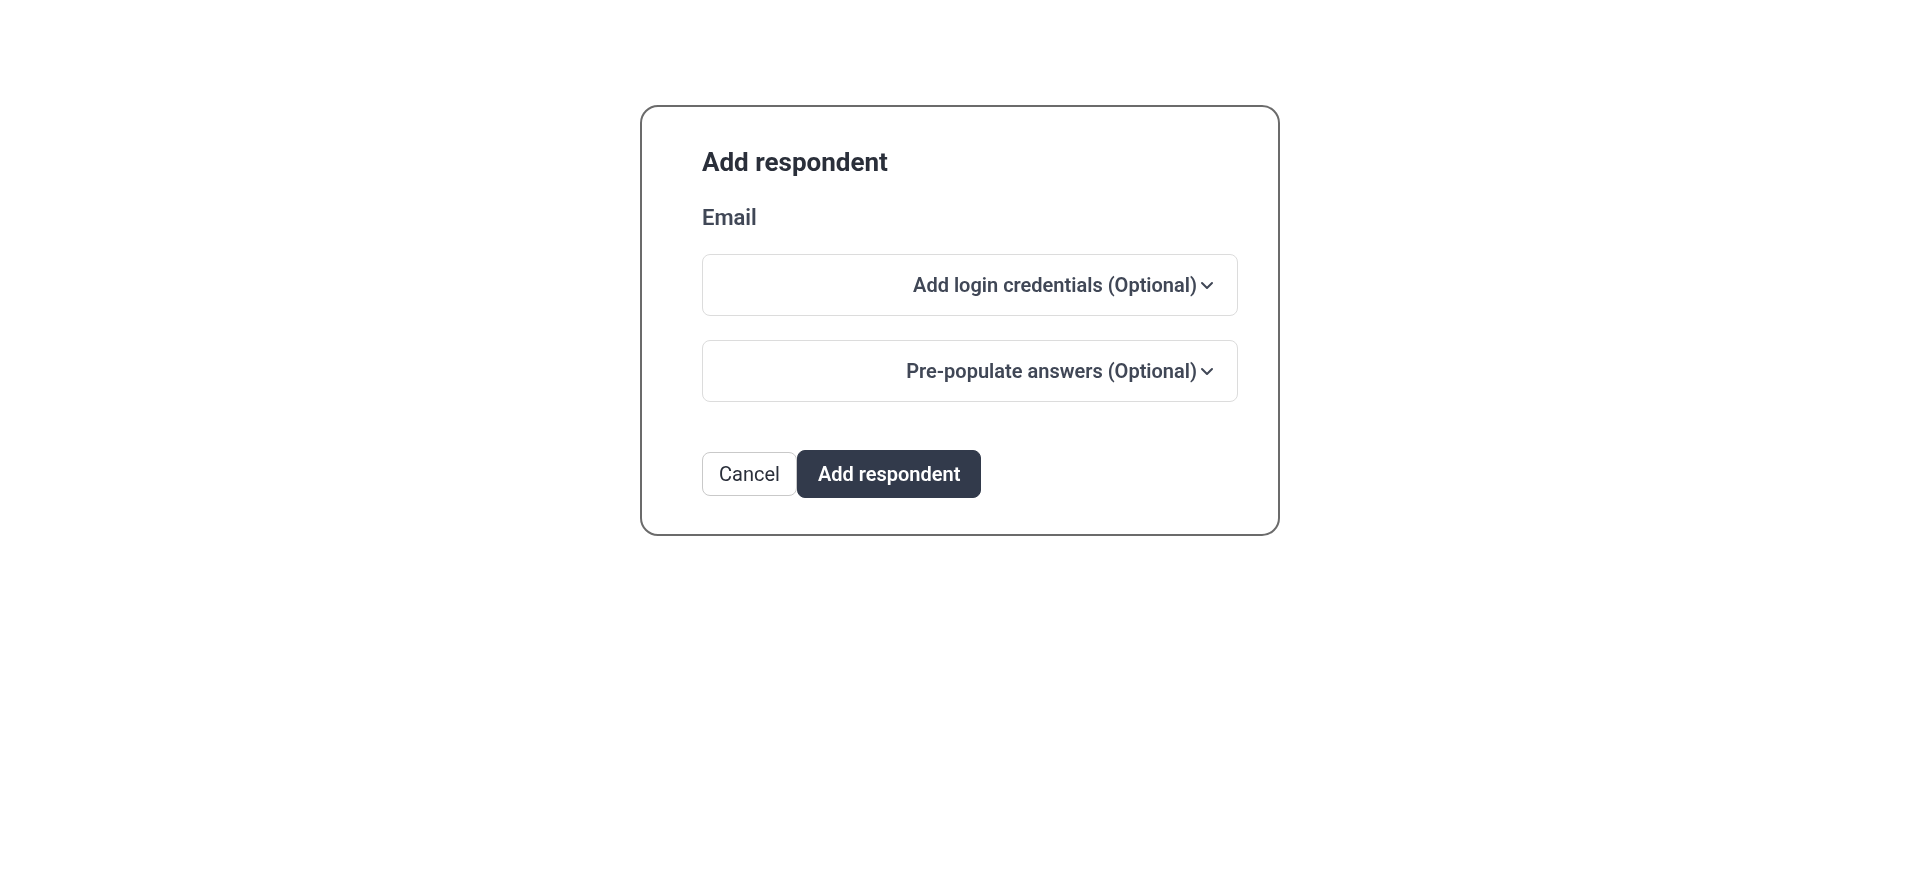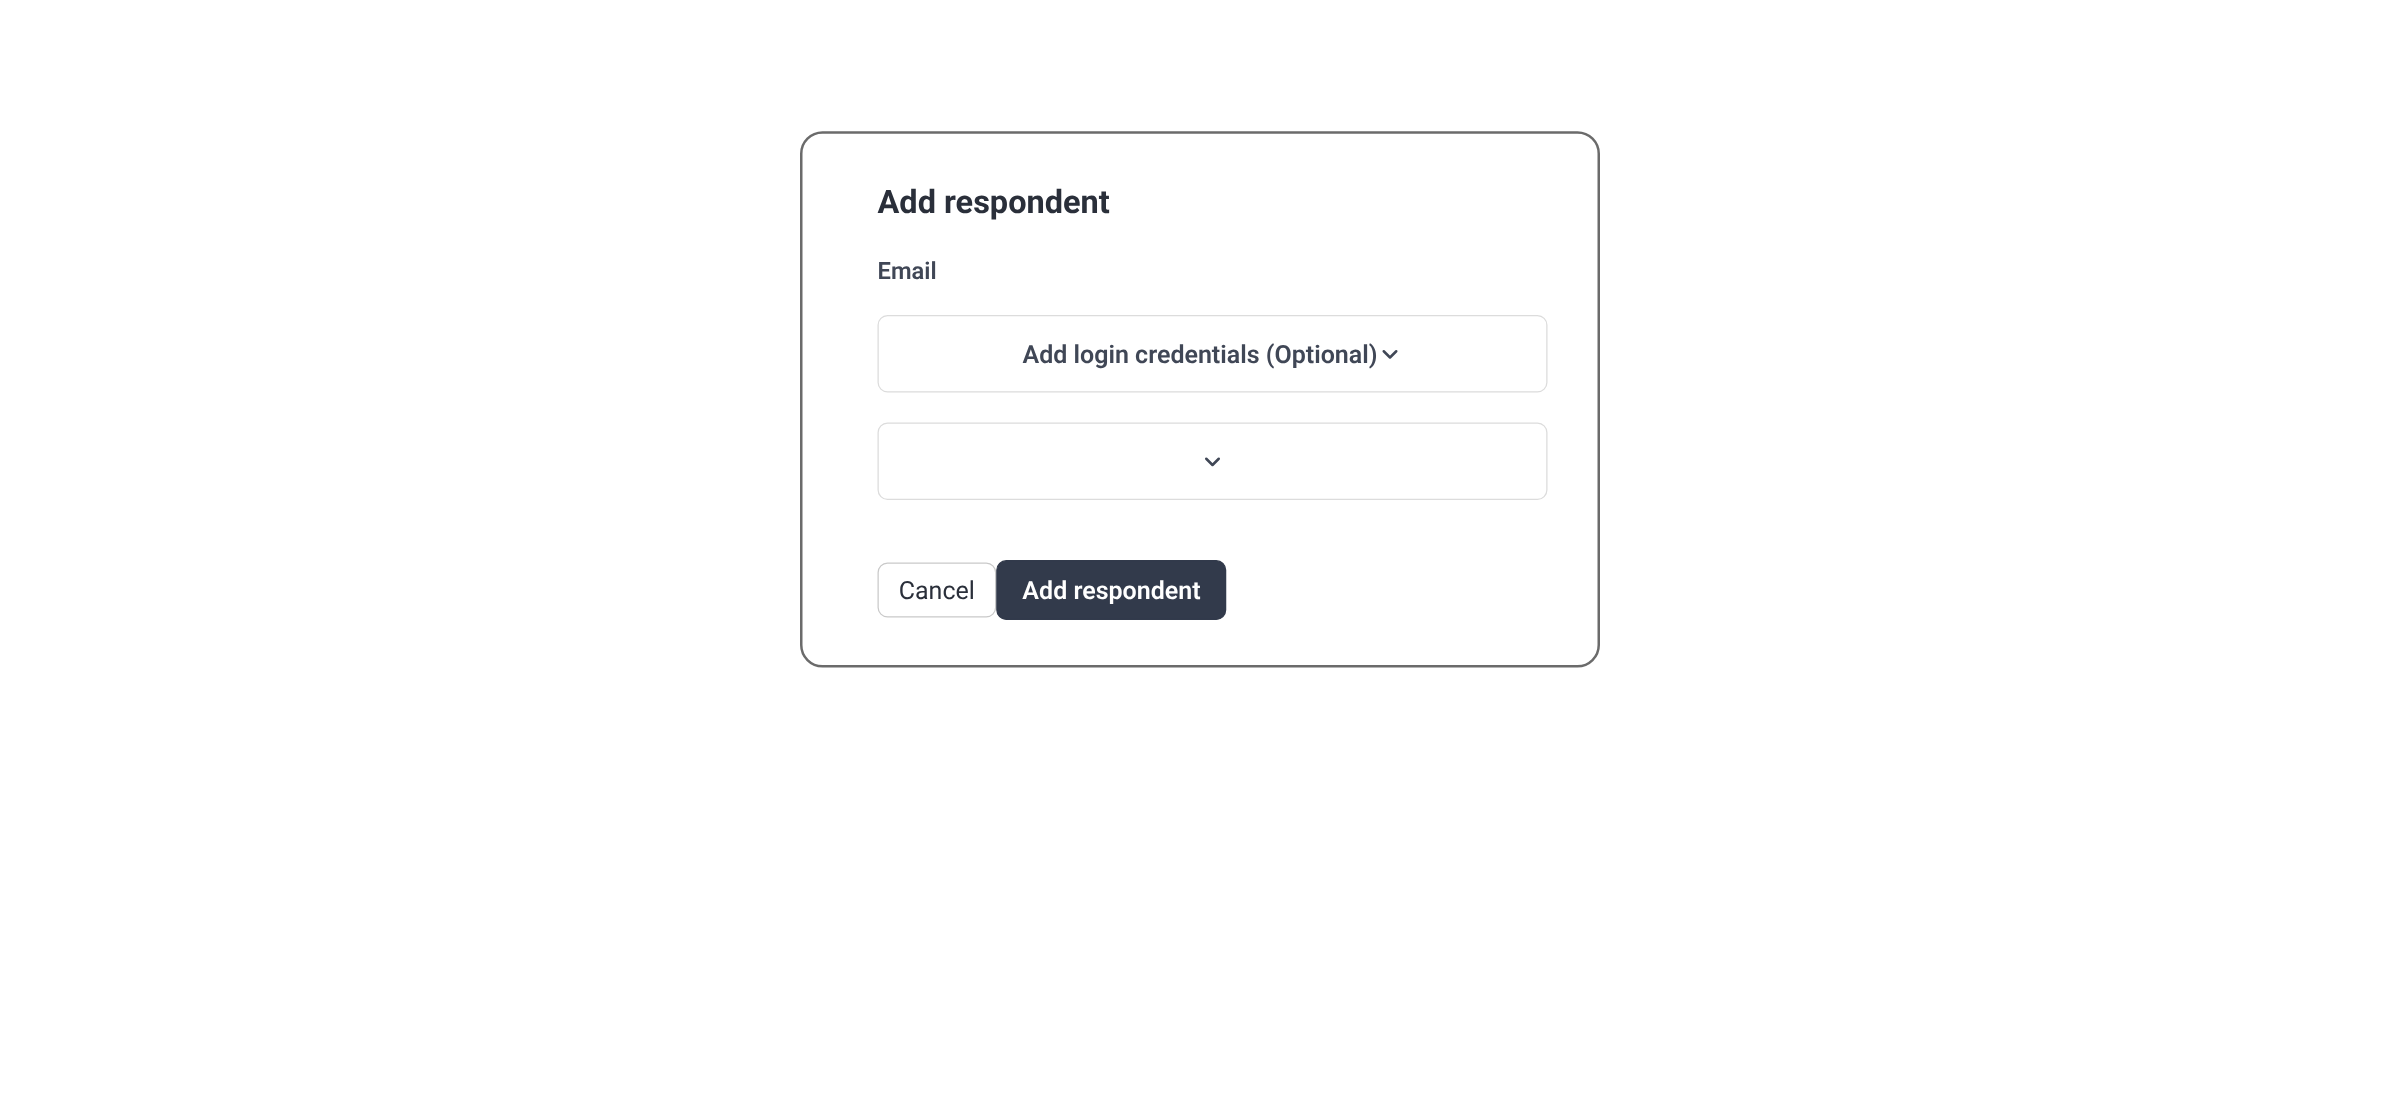--- a/index.html
+++ b/index.html
@@ -24,21 +24,21 @@
       padding: 40px 40px 36px 60px;
       background: #ffffff;
     }
     .modal-title {
       font-size: 26px;
       font-weight: 700;
       color: #2a2f3a;
       margin-bottom: 28px;
     }
     .field-label {
-      font-size: 19px;
+      font-size: 22px;
       font-weight: 600;
       color: #404756;
       margin-bottom: 10px;
       display: block;
     }
     .text-input {
       width: 100%;
       height: 56px;
       border: 1px solid #d6d6d6;
       border-radius: 8px;
@@ -52,21 +52,21 @@
       color: #6b7280;
     }
     .accordion {
       width: 100%;
       height: 62px;
       border: 1px solid #dcdcdc;
       border-radius: 8px;
       padding: 0 20px;
       display: flex;
       align-items: center;
-      justify-content: center;
+      justify-content: flex-end;
       background: #ffffff;
       cursor: pointer;
       margin-top: 24px;
     }
     .accordion-label {
       font-size: 20px;
       font-weight: 600;
       color: #404756;
     }
     .accordion-icon {
@@ -122,20 +122,21 @@
   <div class="accordion">
     <span class="accordion-label">Add login credentials (Optional)</span>
     <span class="accordion-icon">
       <svg width="20" height="20" viewBox="0 0 20 20" fill="none" stroke="currentColor" stroke-width="2" stroke-linecap="round" stroke-linejoin="round">
         <polyline points="5 8 10 13 15 8"></polyline>
       </svg>
     </span>
   </div>
 
   <div class="accordion">
+    <span class="accordion-label">Pre-populate answers (Optional)</span>
     <span class="accordion-icon">
       <svg width="20" height="20" viewBox="0 0 20 20" fill="none" stroke="currentColor" stroke-width="2" stroke-linecap="round" stroke-linejoin="round">
         <polyline points="5 8 10 13 15 8"></polyline>
       </svg>
     </span>
   </div>
 
   <div class="footer">
     <button class="btn btn-cancel">Cancel</button>
     <button class="btn btn-primary">Add respondent</button>

